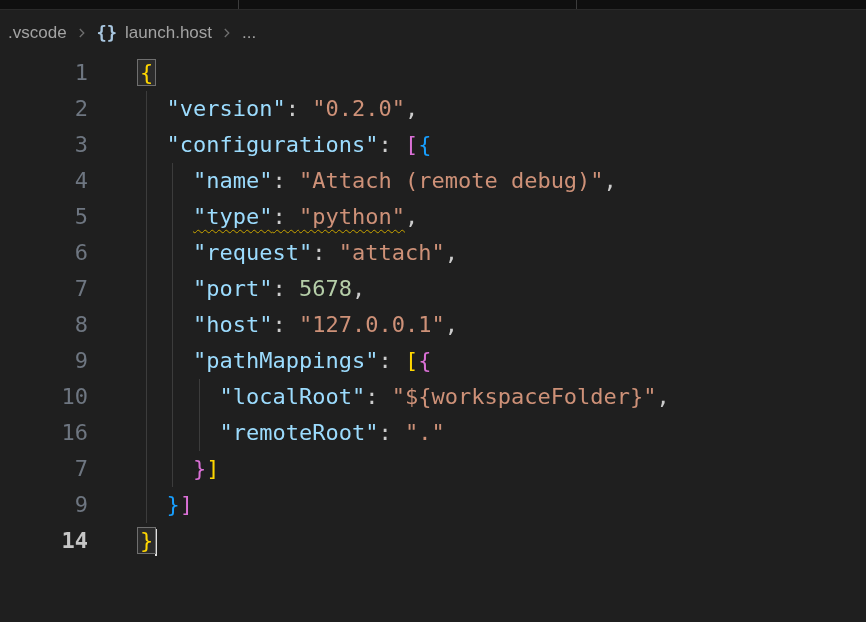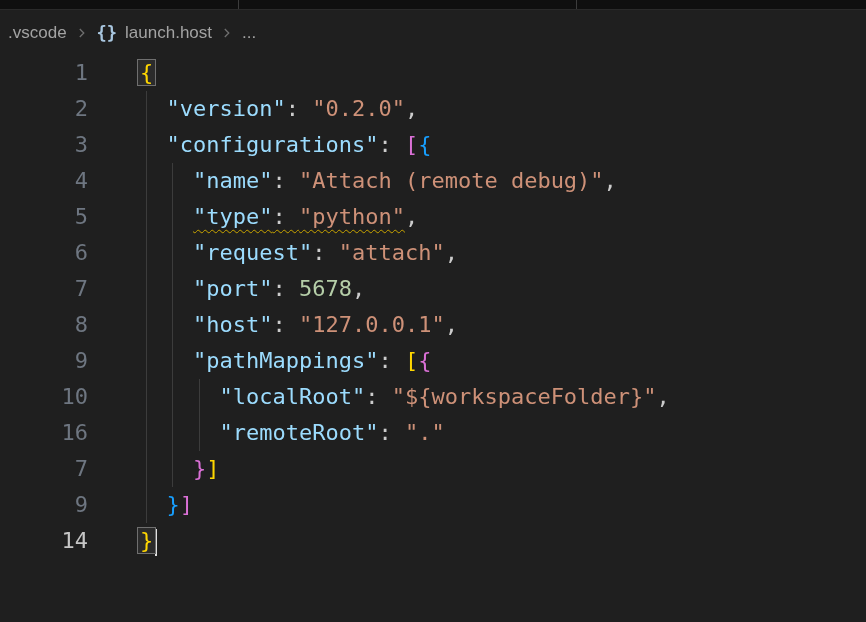--- a/index.html
+++ b/index.html
@@ -46,21 +46,21 @@
   .guide.g1 { left: 146px; top: 36px;  height: 432px; }
   .guide.g2 { left: 172px; top: 108px; height: 324px; }
   .guide.g3 { left: 199px; top: 324px; height: 72px;  }
 
   .line { display: flex; height: 36px; line-height: 36px; white-space: pre; }
   .ln {
     width: 88px; flex: none; text-align: right;
     color: var(--line_number, #6e7681);
     cursor: pointer;
   }
-  .line.active .ln { color: var(--line_number_active, #c6c6c6); }
+  .line.active .ln { color: var(--line_number_active, #c6c6c6); font-weight: bold; }
   .content { margin-left: 52px; cursor: text; }
 
   .key { color: var(--key, #9cdcfe); }
   .str { color: var(--string, #ce9178); }
   .num { color: var(--number, #b5cea8); }
   .pun { color: var(--punctuation, #cccccc); }
   .b1  { color: var(--bracket1, #ffd700); }
   .b2  { color: var(--bracket2, #da70d6); }
   .b3  { color: var(--bracket3, #179fff); }
 

